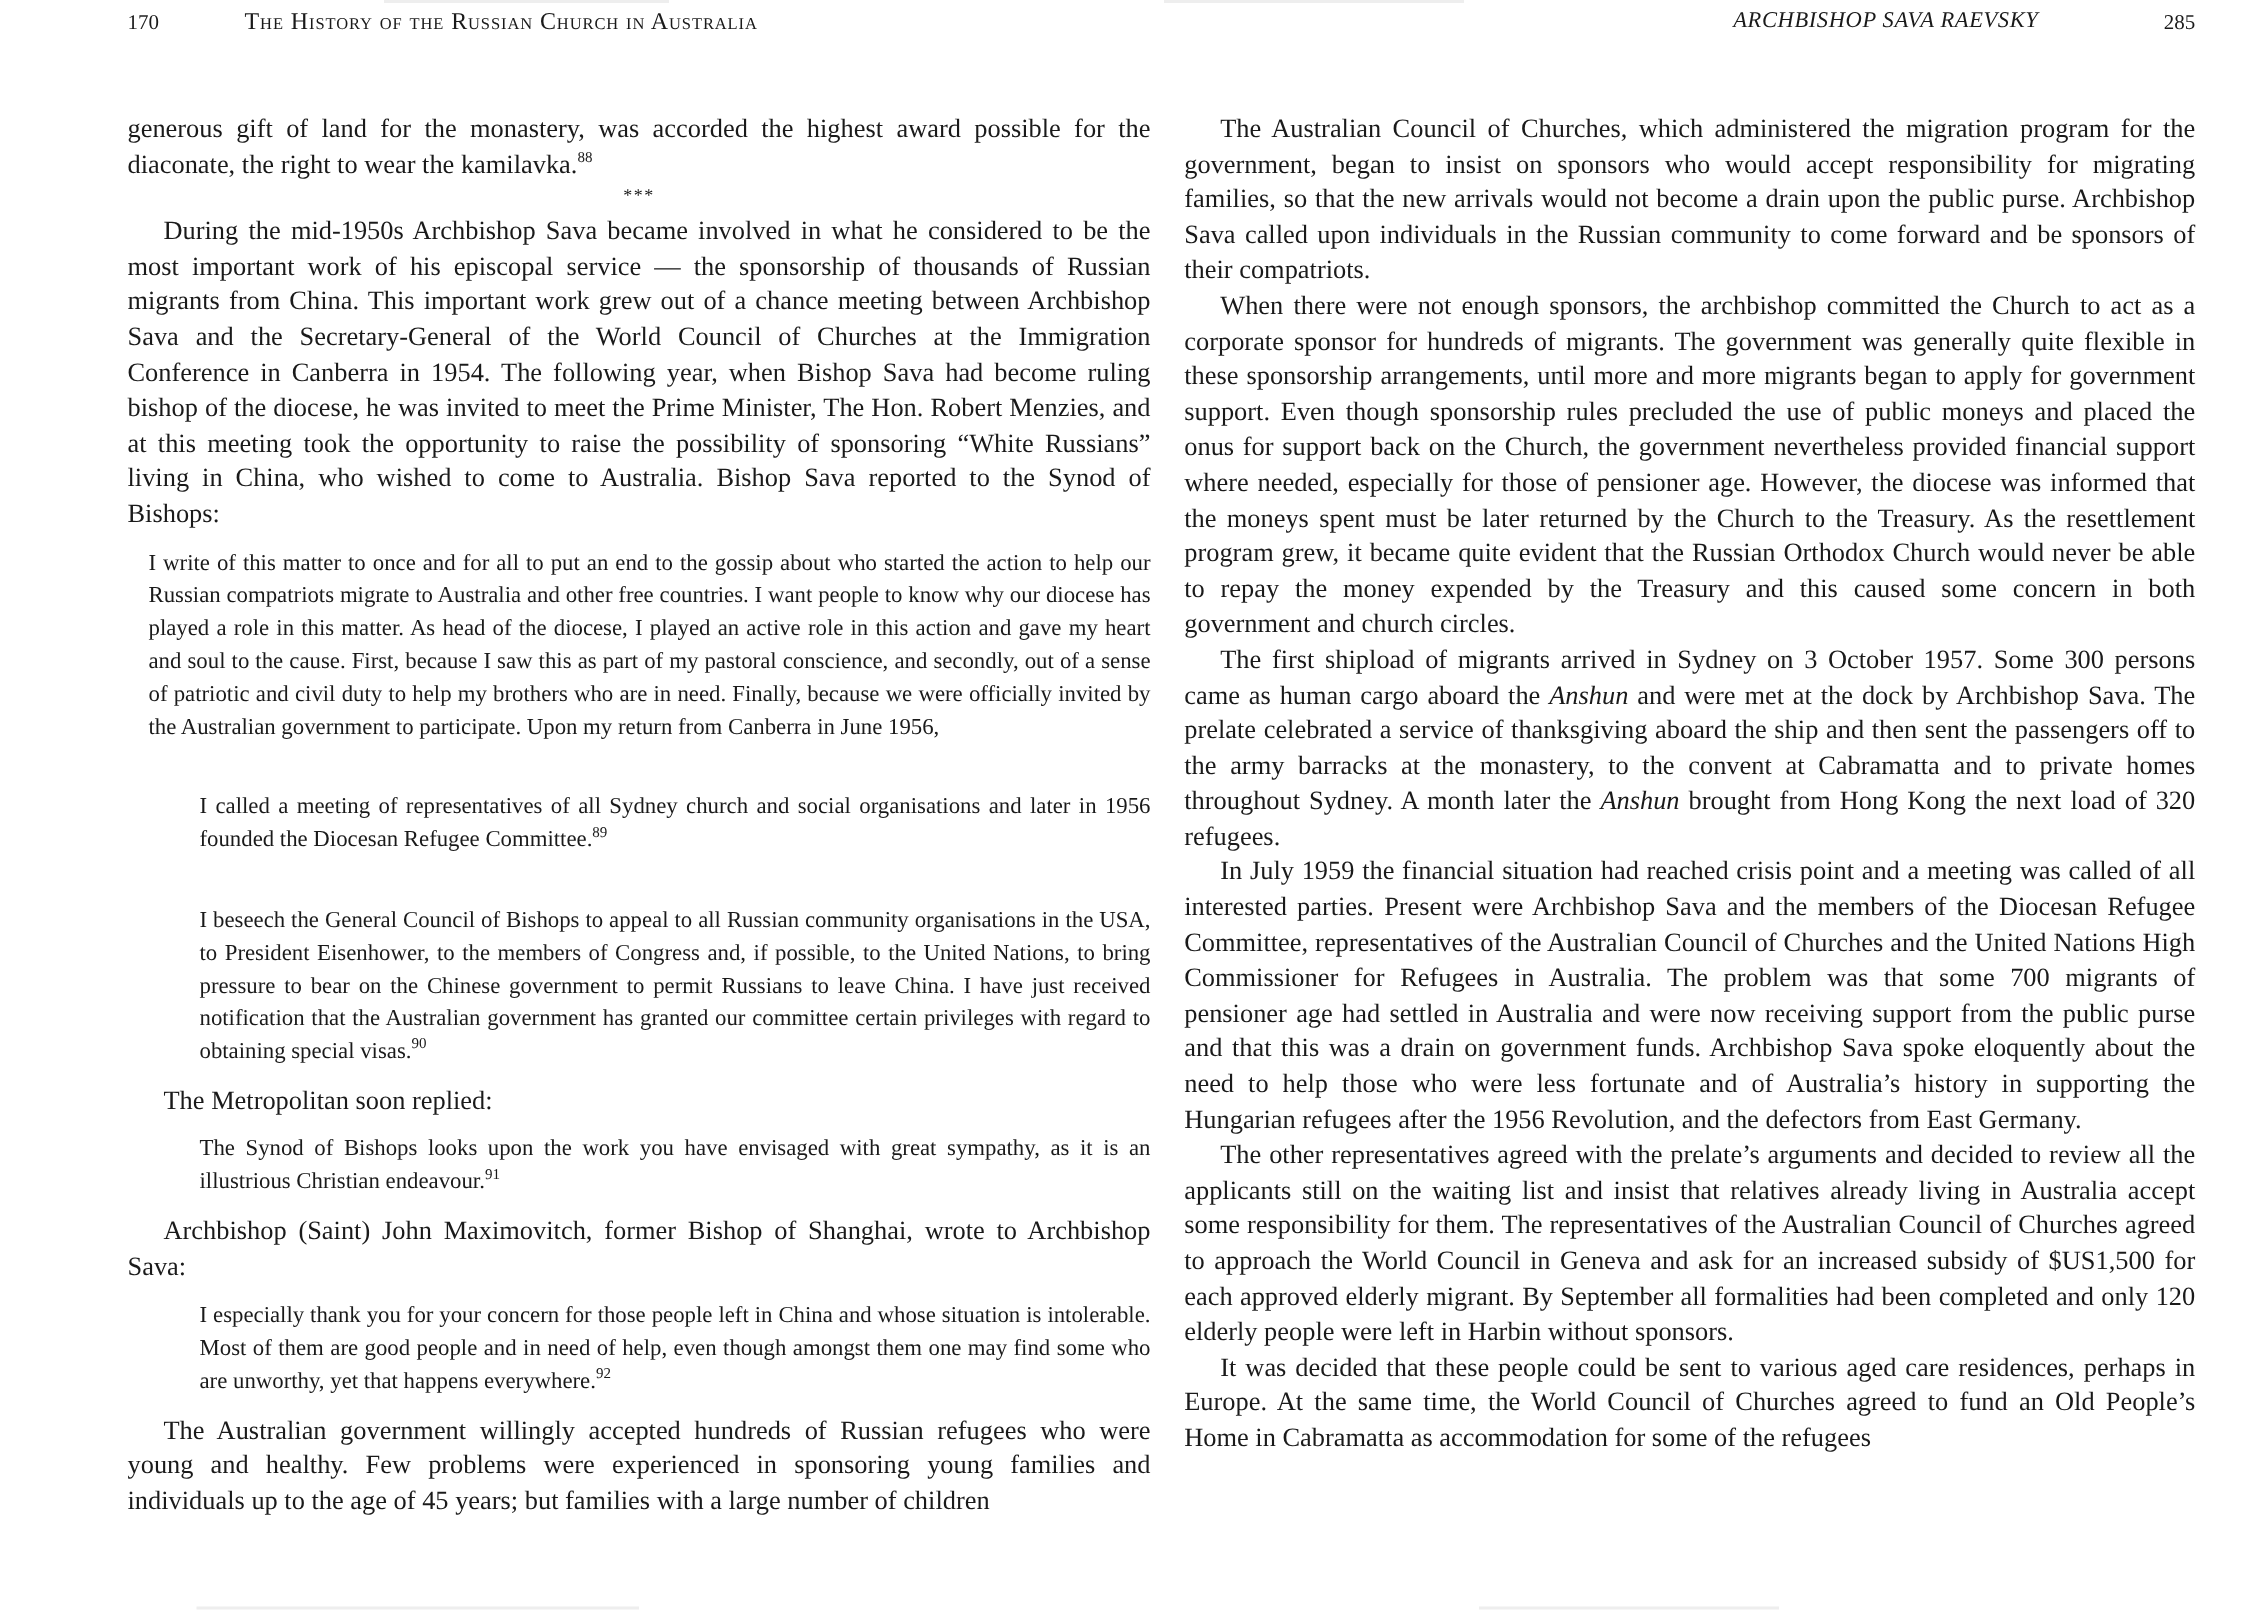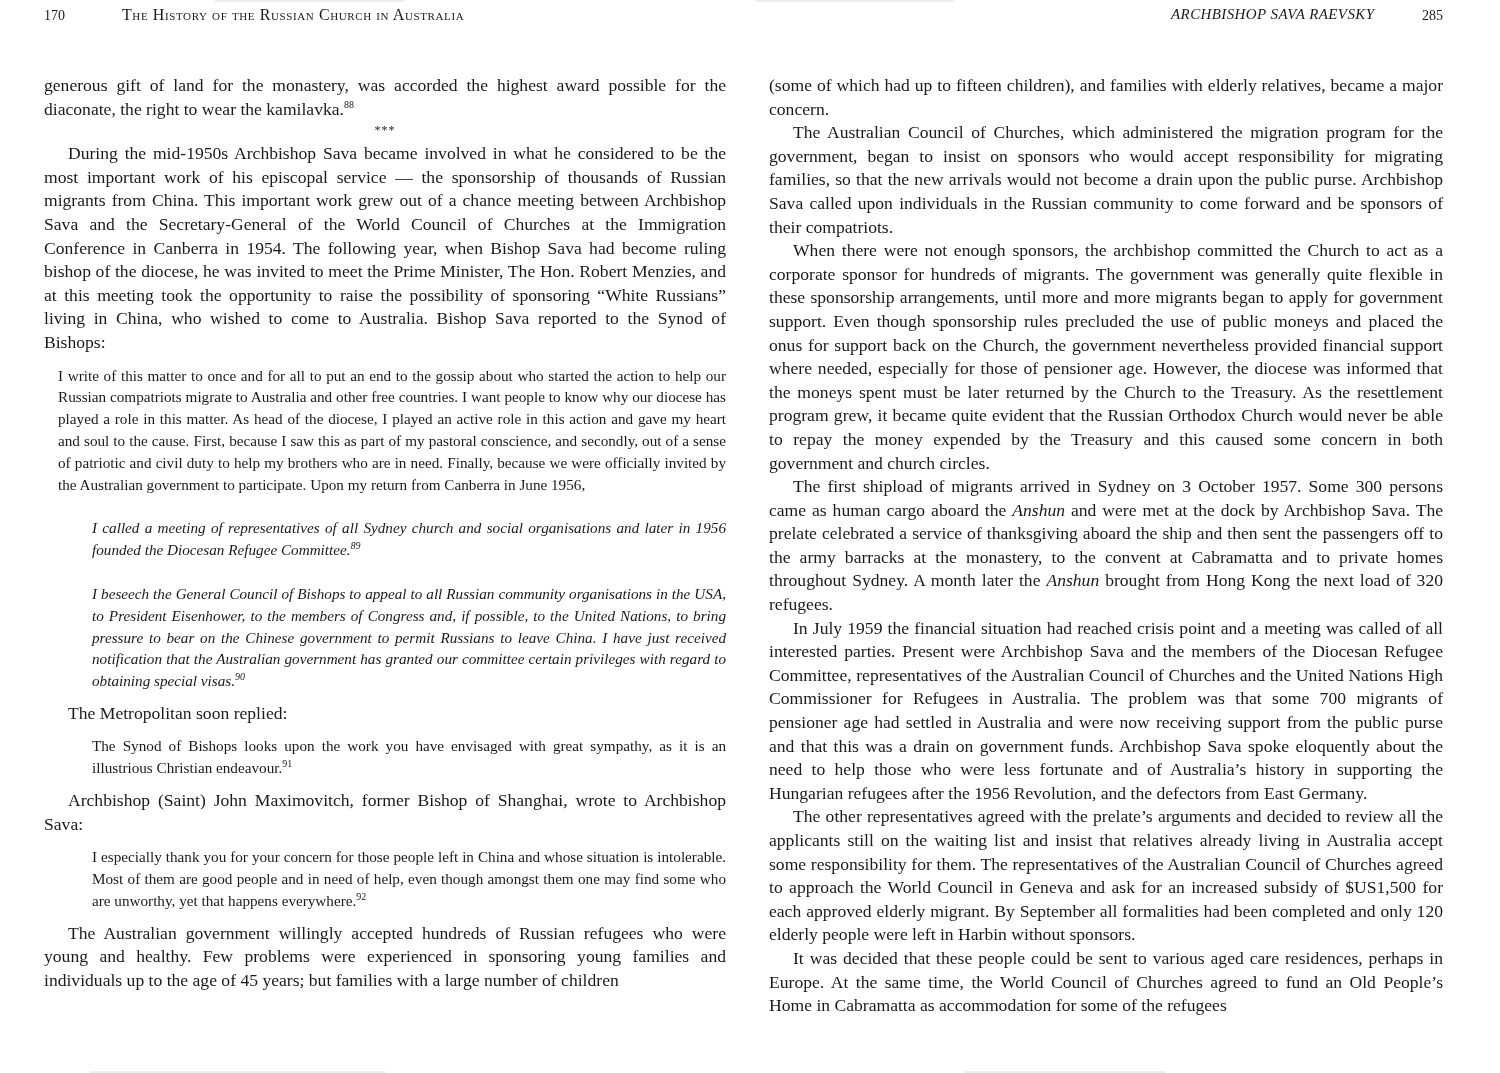--- a/index.html
+++ b/index.html
@@ -1,33 +1,33 @@
 <!DOCTYPE html>
 <html><head>
 <meta charset="utf-8">
 <style>
   html, body { margin:0; padding:0; background:#ffffff; }
   body { width:1500px; height:1073px; position:relative; overflow:hidden; color:#1a1a1a;
          font-family:"Liberation Serif","DejaVu Serif",serif; }
-  .spread { position:absolute; inset:0; display:flex; }
+  .spread { position:absolute; inset:0; display:flex;padding-left:41px; }
   .page { position:relative; width:750px; height:1073px; }
   .rule { position:absolute; height:2px; background:#eeeeee; }
   .header { position:absolute; top:6px; font-size:15px; letter-spacing:0.3px; }
   .folio { position:absolute; top:8px; font-size:14px; }
   .running-left { font-variant:small-caps; font-size:16px; letter-spacing:0.6px; }
-  .running-right { font-style:italic; font-size:15px; letter-spacing:0.4px;margin-left:36px; }
+  .running-right { font-style:italic; font-size:15px; letter-spacing:0.4px; }
   .body { position:absolute; top:74px; font-size:17.6px; line-height:23.6px; text-align:justify; }
   .left .body { left:44px; width:682px; }
   .right .body { left:769px; width:674px; position:absolute; }
   p { margin:0; }
   .indent { text-indent:24px; }
   .dinkus { text-align:center; font-size:12px; line-height:18px; margin:0 0 3px 0; letter-spacing:1px; }
   .quote { margin:10px 0 10px 48px; font-size:15.2px; line-height:21.8px; text-align:justify; }
   .quote.gap { margin-bottom:0;margin-left:14px; }
-  .quote + .quote { margin-top:22px;font-style:italic; }
+  .quote + .quote { margin-top:32px; }
   sup { font-size:10px; line-height:0; vertical-align:super; }
   em { font-style:italic; }
 </style>
 </head>
 <body>
 
 <div class="spread">
 
   <div class="page left">
     <div class="rule" style="left:215px; top:0; width:190px;"></div>
@@ -54,21 +54,20 @@
     </div>
     <div class="rule" style="left:90px; top:1071px; width:295px;"></div>
   </div>
 
   <div class="page right">
     <div class="rule" style="left:5px; top:0; width:200px;"></div>
     <span class="header running-right" style="left:385px;">ARCHBISHOP SAVA RAEVSKY</span>
     <span class="folio" style="left:672px;">285</span>
 
     <div class="body" style="left:19px; width:674px;">
-      <p>(some of which had up to fifteen children), and families with elderly relatives, became a major concern.</p>
       <p class="indent">The Australian Council of Churches, which administered the migration program for the government, began to insist on sponsors who would accept responsibility for migrating families, so that the new arrivals would not become a drain upon the public purse. Archbishop Sava called upon individuals in the Russian community to come forward and be sponsors of their compatriots.</p>
       <p class="indent">When there were not enough sponsors, the archbishop committed the Church to act as a corporate sponsor for hundreds of migrants. The government was generally quite flexible in these sponsorship arrangements, until more and more migrants began to apply for government support. Even though sponsorship rules precluded the use of public moneys and placed the onus for support back on the Church, the government nevertheless provided financial support where needed, especially for those of pensioner age. However, the diocese was informed that the moneys spent must be later returned by the Church to the Treasury. As the resettlement program grew, it became quite evident that the Russian Orthodox Church would never be able to repay the money expended by the Treasury and this caused some concern in both government and church circles.</p>
       <p class="indent"><span>The first shipload of migrants arrived in Sydney on 3 October 1957. Some 300 persons came as human cargo aboard the </span><em>Anshun</em><span> and were met at the dock by Archbishop Sava. The prelate celebrated a service of thanksgiving aboard the ship and then sent the passengers off to the army barracks at the monastery, to the convent at Cabramatta and to private homes throughout Sydney. A month later the </span><em>Anshun</em><span> brought from Hong Kong the next load of 320 refugees.</span></p>
       <p class="indent">In July 1959 the financial situation had reached crisis point and a meeting was called of all interested parties. Present were Archbishop Sava and the members of the Diocesan Refugee Committee, representatives of the Australian Council of Churches and the United Nations High Commissioner for Refugees in Australia. The problem was that some 700 migrants of pensioner age had settled in Australia and were now receiving support from the public purse and that this was a drain on government funds. Archbishop Sava spoke eloquently about the need to help those who were less fortunate and of Australia’s history in supporting the Hungarian refugees after the 1956 Revolution, and the defectors from East Germany.</p>
       <p class="indent">The other representatives agreed with the prelate’s arguments and decided to review all the applicants still on the waiting list and insist that relatives already living in Australia accept some responsibility for them. The representatives of the Australian Council of Churches agreed to approach the World Council in Geneva and ask for an increased subsidy of $US1,500 for each approved elderly migrant. By September all formalities had been completed and only 120 elderly people were left in Harbin without sponsors.</p>
       <p class="indent">It was decided that these people could be sent to various aged care residences, perhaps in Europe. At the same time, the World Council of Churches agreed to fund an Old People’s Home in Cabramatta as accommodation for some of the refugees</p>
     </div>
     <div class="rule" style="left:215px; top:1071px; width:200px;"></div>
   </div>
 

